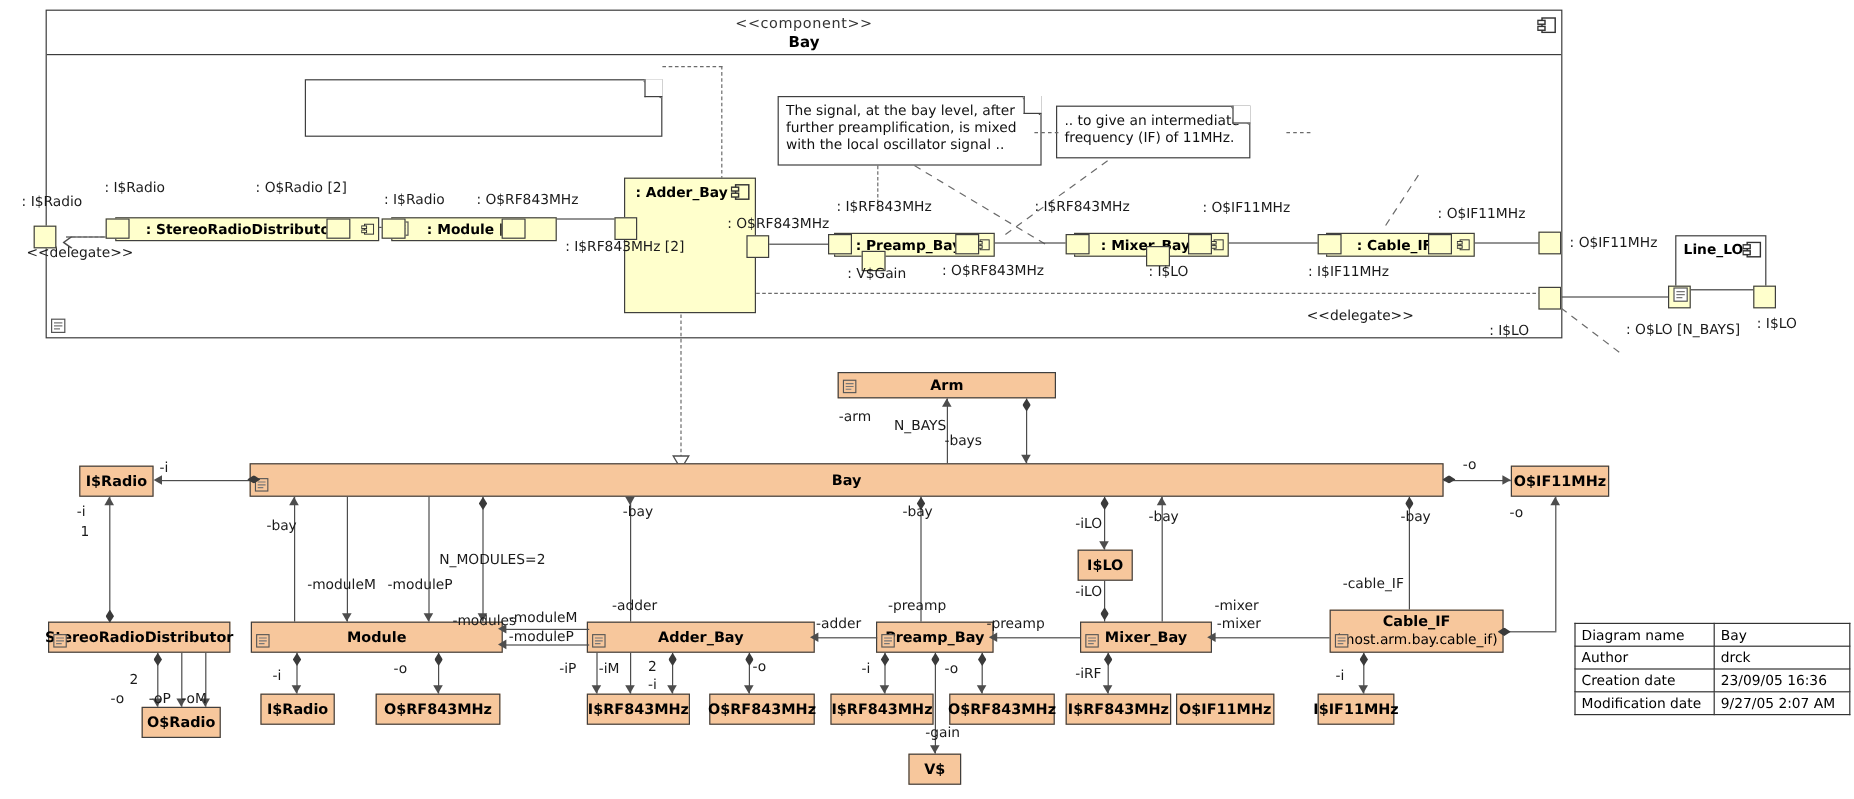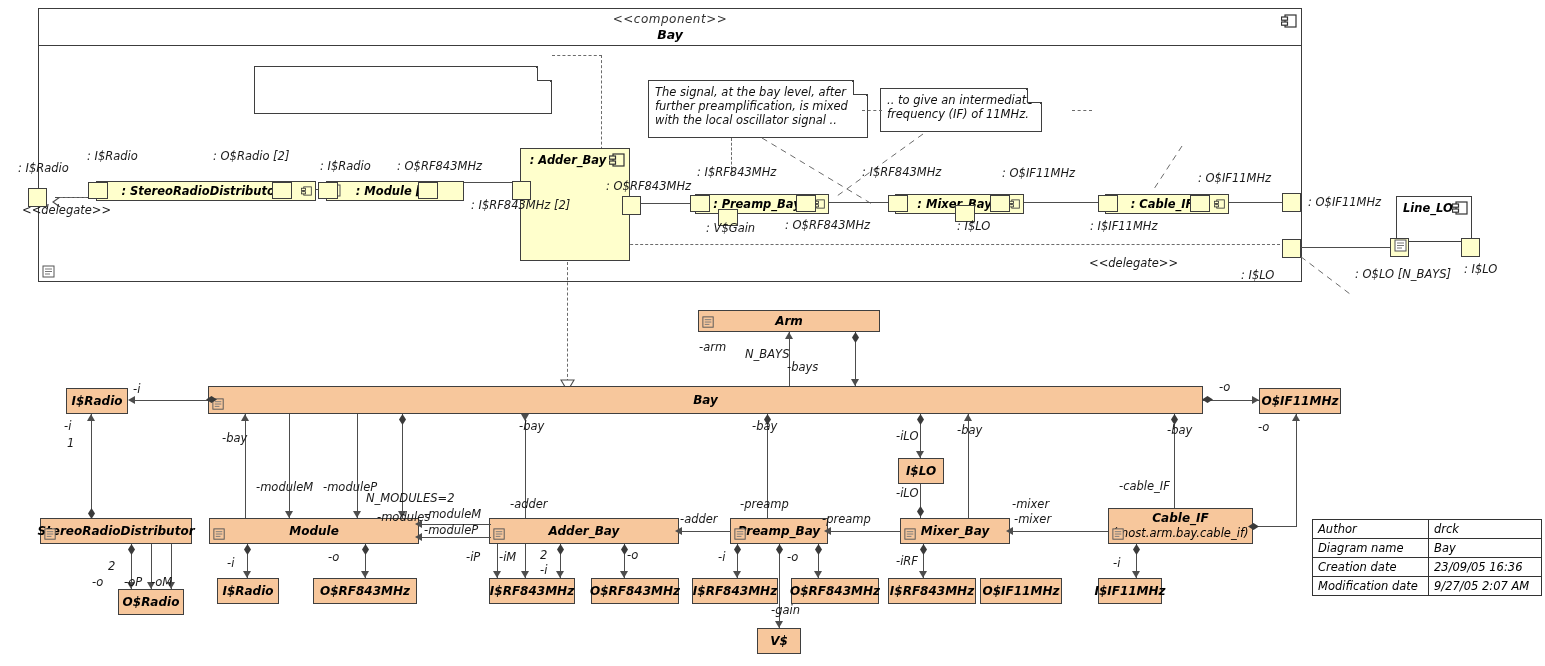--- a/index.html
+++ b/index.html
@@ -1,18 +1,18 @@
 <!DOCTYPE html>
 <html><head>
 <meta charset="utf-8">
 <style>
   html,body{margin:0;padding:0;background:#ffffff;}
   body{width:1545px;height:666px;position:relative;overflow:hidden;
        font-family:"DejaVu Sans","Liberation Sans",sans-serif;color:#000;}
-  #stage{position:absolute;left:0;top:0;width:1545px;height:666px;font-style:italic;}
+  #stage{position:absolute;left:0;top:0;width:1545px;height:666px;}
 
   
   .abs{position:absolute;box-sizing:border-box;}
   .lbl{position:absolute;font-size:11.5px;color:#1a1a1a;white-space:nowrap;line-height:12px;}
   .ln{position:absolute;background:#4d4d4d;}
   .hln{height:1px;}
   .vln{width:1px;}
   .dash-h{position:absolute;height:0;border-top:1px dashed #6b6b6b;}
   .dash-v{position:absolute;width:0;border-left:1px dashed #6b6b6b;}
 
@@ -401,21 +401,21 @@
   <div class="ah down" style="left:285px;top:511px;"></div>
   <div class="lbl" style="left:256px;top:481px;">-moduleM</div>
 
   <div class="ln vln" style="left:357px;top:414px;height:104px;"></div>
   <div class="ah down" style="left:353px;top:511px;"></div>
   <div class="lbl" style="left:323px;top:481px;">-moduleP</div>
 
   <div class="ln vln" style="left:402px;top:414px;height:104px;"></div>
   <div class="diamond" style="left:399px;top:414px;"></div>
   <div class="ah down" style="left:398px;top:511px;"></div>
-  <div class="lbl" style="left:366px;top:460px;margin-top:32px;">N_MODULES=2</div>
+  <div class="lbl" style="left:366px;top:460px;">N_MODULES=2</div>
   <div class="lbl" style="left:377px;top:511px;">-modules</div>
 
   <div class="ln hln" style="left:419px;top:524px;width:72px;"></div>
   <div class="ah left" style="left:415px;top:520px;"></div>
   <div class="ln hln" style="left:419px;top:537px;width:72px;"></div>
   <div class="ah left" style="left:415px;top:533px;"></div>
   <div class="lbl" style="left:424px;top:508px;">-moduleM</div>
   <div class="lbl" style="left:424px;top:524px;">-moduleP</div>
 
   <div class="ln vln" style="left:525px;top:414px;height:104px;"></div>
@@ -536,26 +536,26 @@
   <div class="lbl" style="left:896px;top:555px;">-iRF</div>
 
   <div class="ln vln" style="left:1136px;top:544px;height:34px;"></div>
   <div class="diamond" style="left:1133px;top:544px;"></div>
   <div class="ah down" style="left:1132px;top:571px;"></div>
   <div class="lbl" style="left:1113px;top:557px;">-i</div>
 
   <table class="infotbl" style="left:1312px;top:519px;width:230px;">
     <tbody>
         <tr>
+      <td class="k">Diagram name</td>
+      <td>Bay</td>
+    </tr>
+    <tr>
       <td class="k">Author</td>
       <td>drck</td>
-    </tr>
-    <tr>
-      <td class="k">Diagram name</td>
-      <td>Bay</td>
     </tr>
     <tr>
       <td class="k">Creation date</td>
       <td>23/09/05 16:36</td>
     </tr>
     <tr>
       <td class="k">Modification date</td>
       <td>9/27/05 2:07 AM</td>
     </tr>
   </tbody>

